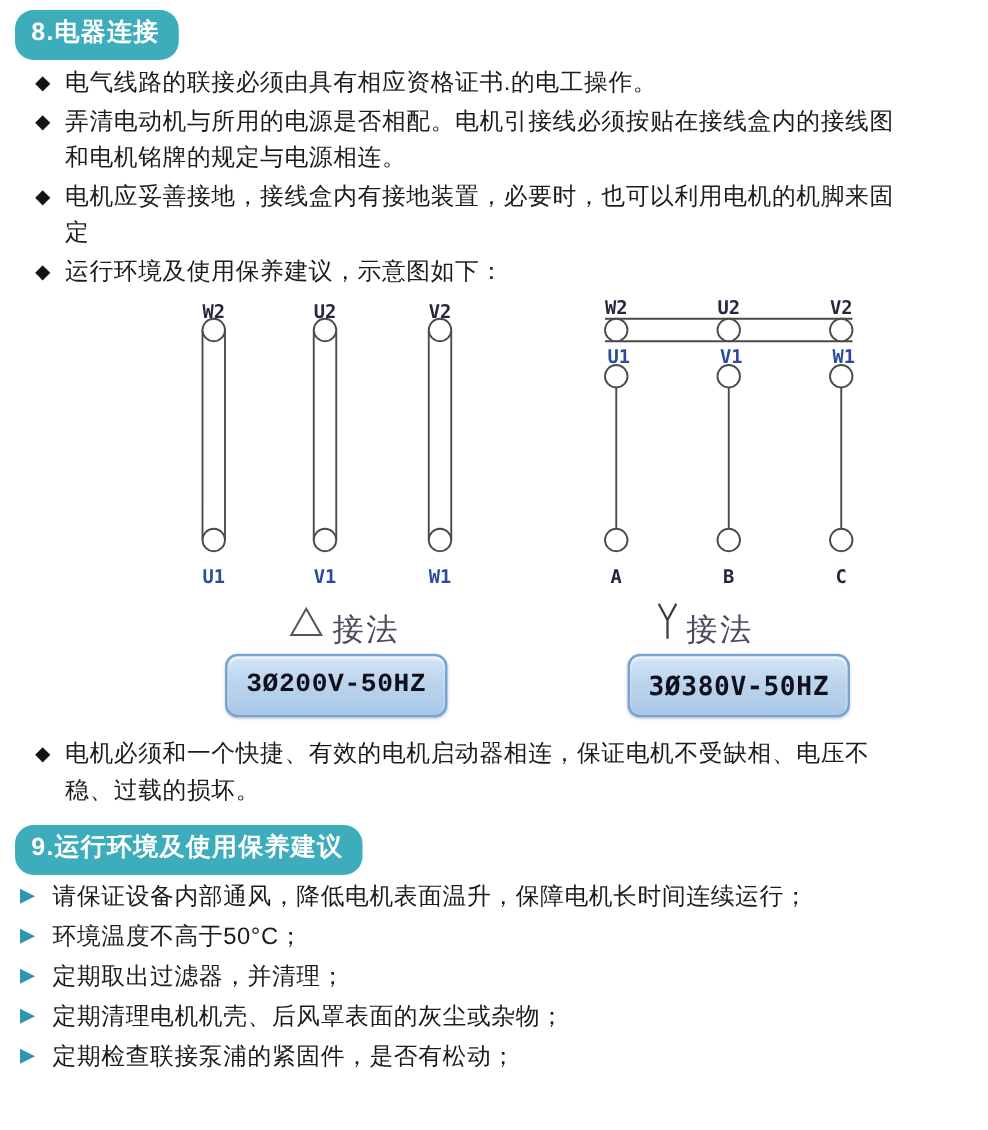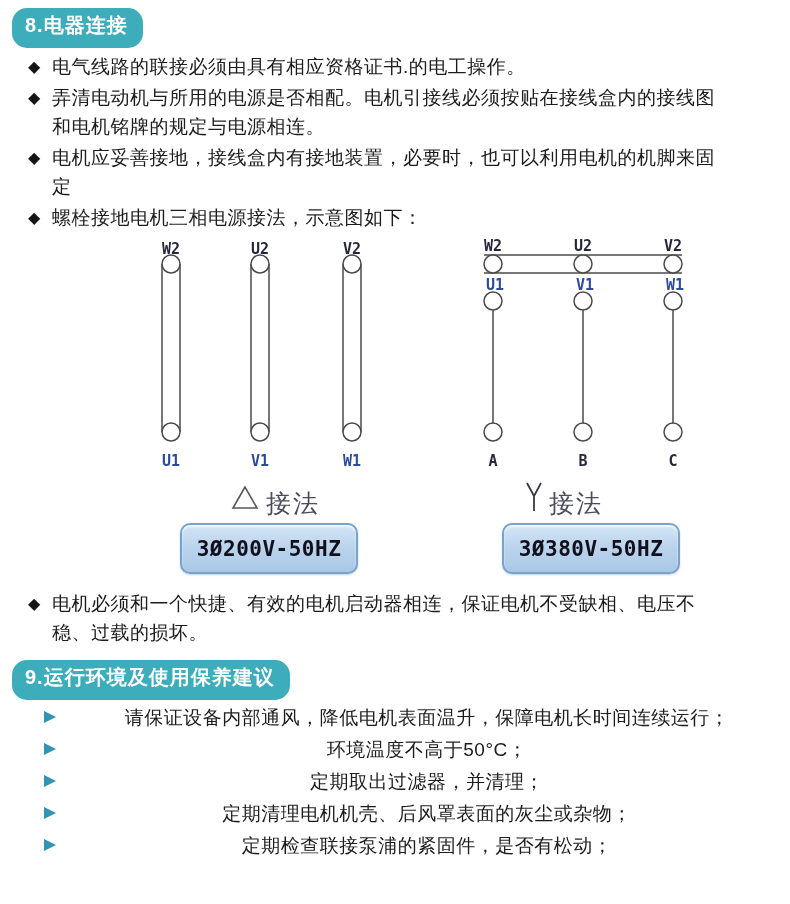--- a/index.html
+++ b/index.html
@@ -33,23 +33,23 @@
   .jiefa-star{left:549px;}
   .vbox{
     position:absolute;top:523px;width:178px;height:51px;box-sizing:border-box;
     border:2px solid #78a3cf;border-radius:10px;
     background:linear-gradient(to bottom,#d3e5f5 0%,#bcd4ec 45%,#a9c8e6 100%);
     box-shadow:inset 0 2px 2px rgba(255,255,255,0.75), 0 1px 2px rgba(90,120,160,0.35);
     display:flex;align-items:center;justify-content:center;
     font-family:"DejaVu Sans Mono","Liberation Mono",monospace;
     font-weight:bold;font-size:21px;color:#10101c;letter-spacing:0.5px;
   }
-  .vbox-delta{left:180px;}
+  .vbox-delta{left:180px;font-family:Liberation Mono, monospace;}
   .vbox-star{left:502px;}
-  .arrows{position:absolute;left:44px;top:703px;width:740px;text-align:center;}
+  .arrows{position:absolute;left:16px;top:703px;width:740px;}
   .arrow-item{
     position:relative;padding-left:26px;font-size:19px;line-height:29px;
     margin-bottom:3px;letter-spacing:0.5px;white-space:nowrap;
   }
   .tri{
     position:absolute;left:0;top:8px;width:0;height:0;
     border-top:6.5px solid transparent;border-bottom:6.5px solid transparent;
     border-left:12px solid #2e96b2;
   }
   .term-label{
@@ -71,21 +71,21 @@
   <div class="bullet">
     <span class="diamond">◆</span>
     <span>弄清电动机与所用的电源是否相配。电机引接线必须按贴在接线盒内的接线图和电机铭牌的规定与电源相连。</span>
   </div>
   <div class="bullet">
     <span class="diamond">◆</span>
     <span>电机应妥善接地，接线盒内有接地装置，必要时，也可以利用电机的机脚来固定</span>
   </div>
   <div class="bullet">
     <span class="diamond">◆</span>
-    <span>螺栓接地电机三相电源接法，示意图如下：</span>
+    <span>运行环境及使用保养建议，示意图如下：</span>
   </div>
 </div>
 
 <svg class="diagram-svg" width="790" height="290" viewBox="0 0 790 290" xmlns="http://www.w3.org/2000/svg">
 
   <g stroke="#4a4a4a" stroke-width="1.5" fill="none">
 
     <g>
       <line x1="162" y1="34" x2="162" y2="202"></line>
         <line x1="180" y1="34" x2="180" y2="202"></line>

